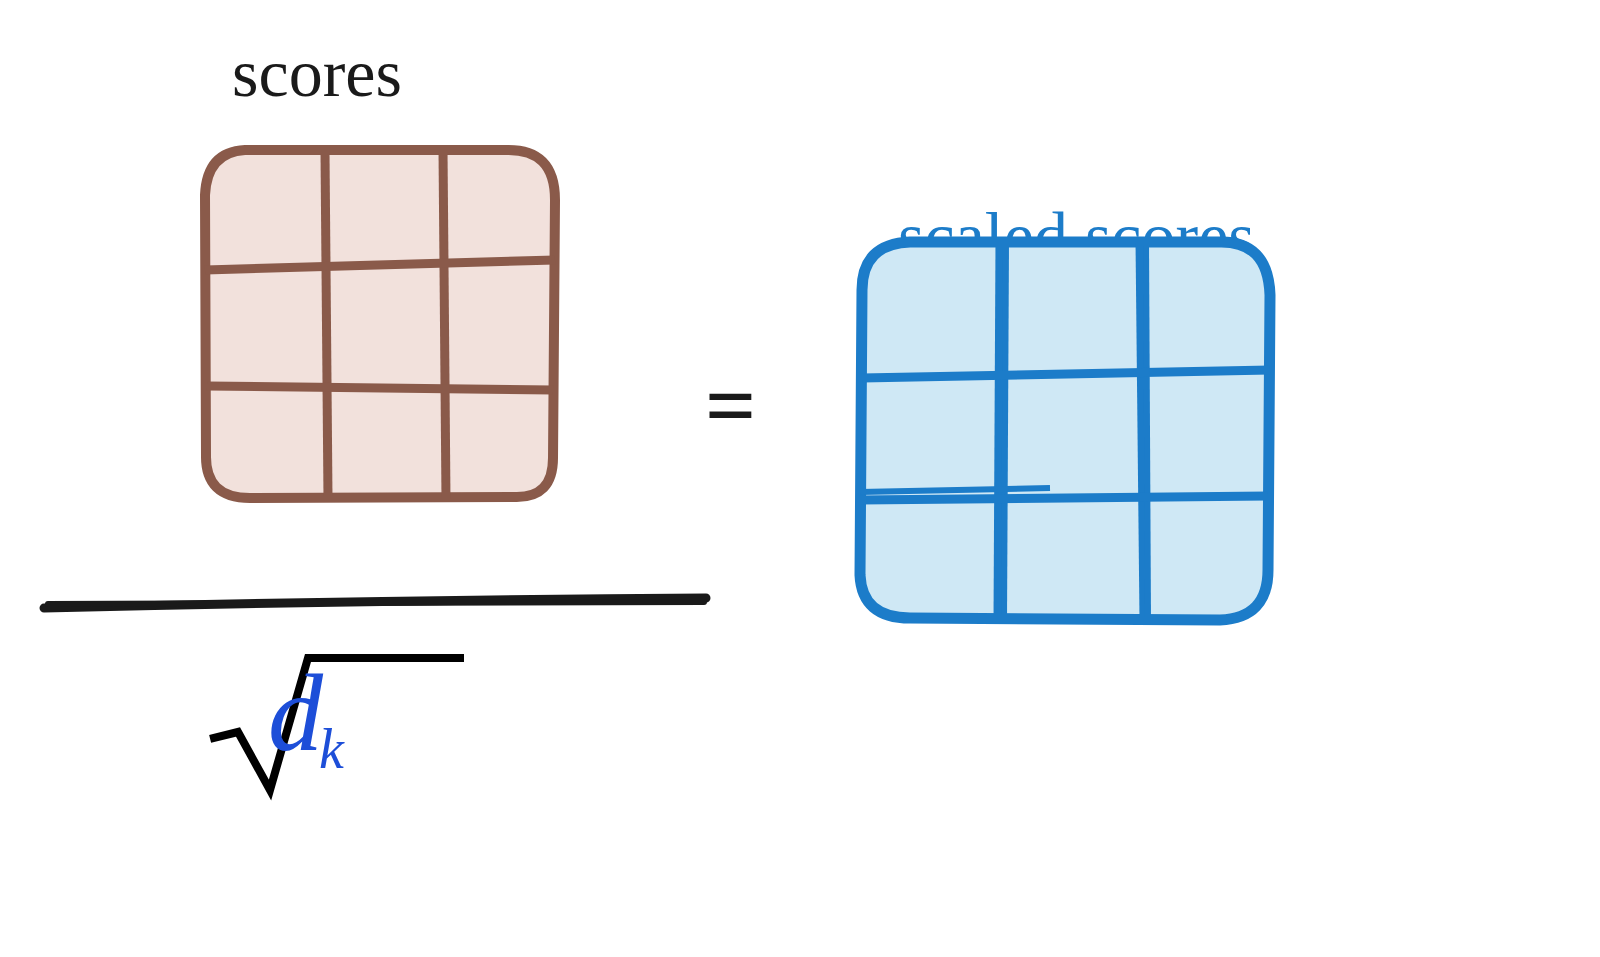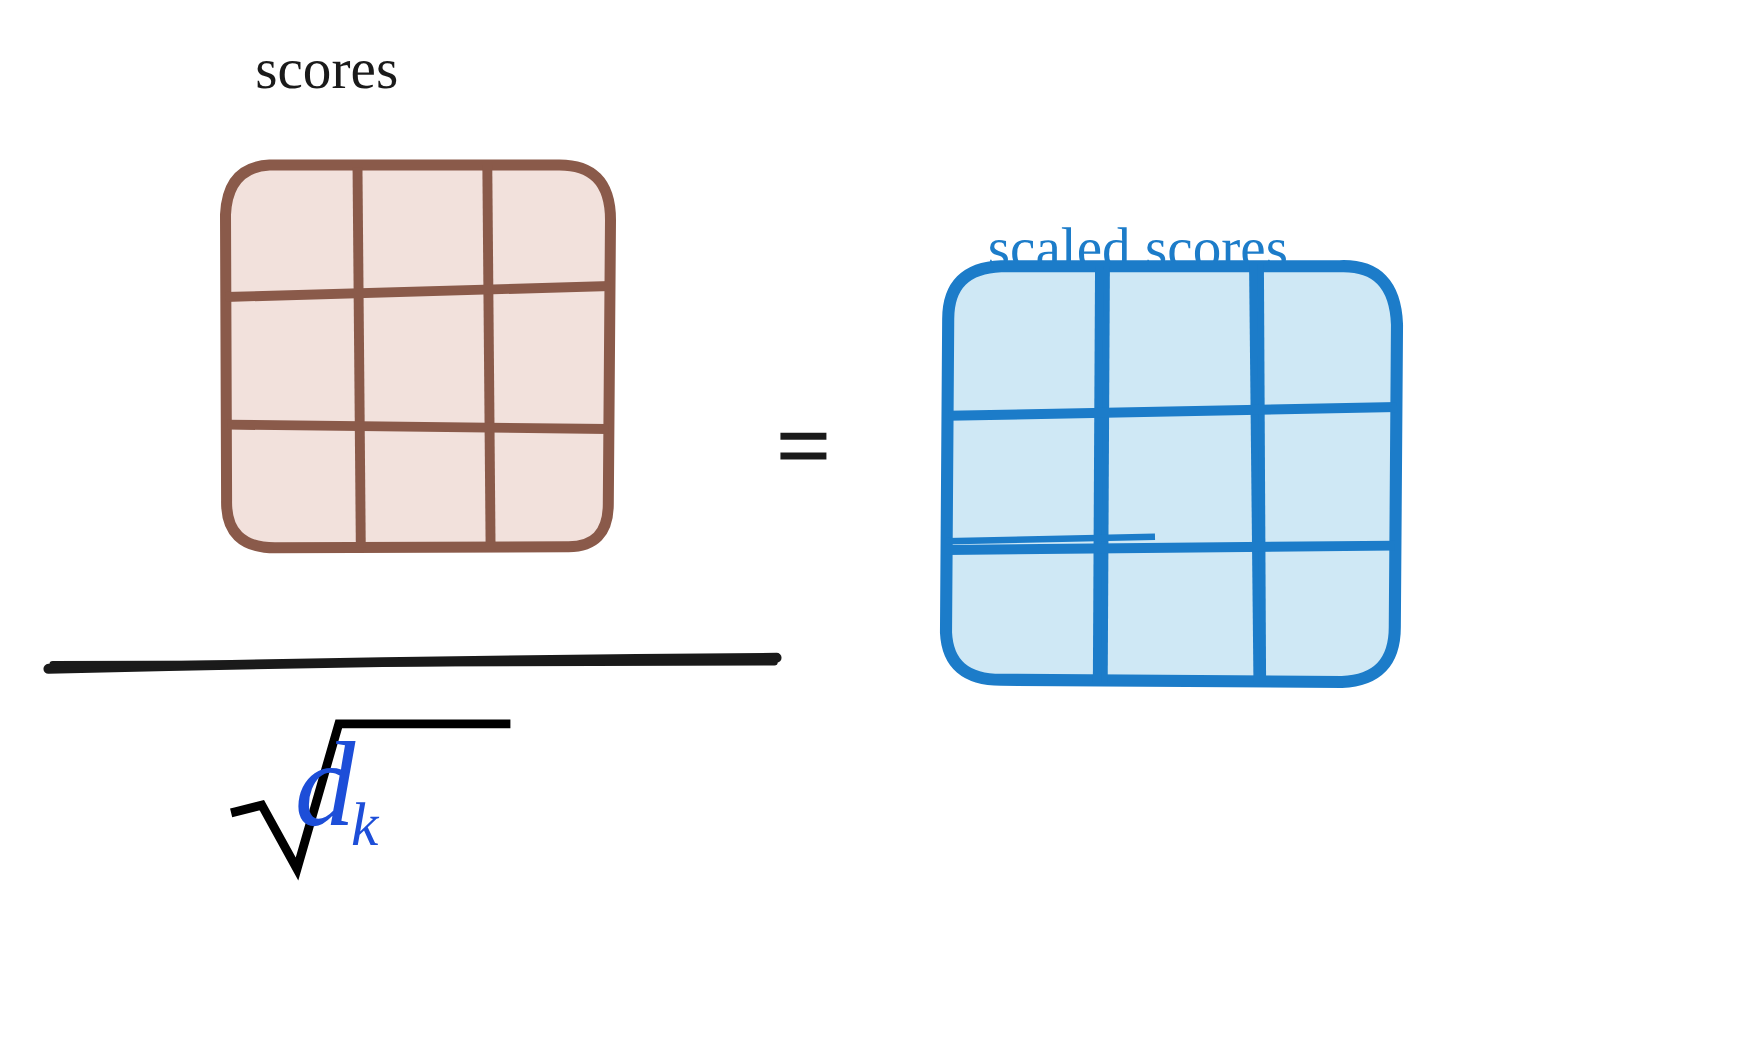--- a/index.html
+++ b/index.html
@@ -8,21 +8,21 @@
       width: 1600px;
       height: 957px;
       background: #ffffff;
       font-family: "Comic Sans MS", "Marker Felt", cursive;
       position: relative;
       overflow: hidden;
     }
 
     .label {
       position: absolute;
-      font-size: 52px;
+      font-size: 68px;
       font-weight: 500;
     }
 
     .label.black { color: #1a1a1a; }
     .label.blue { color: #1c7cc9; }
 
     .grid-scores {
       position: absolute;
       left: 195px;
       top: 140px;

